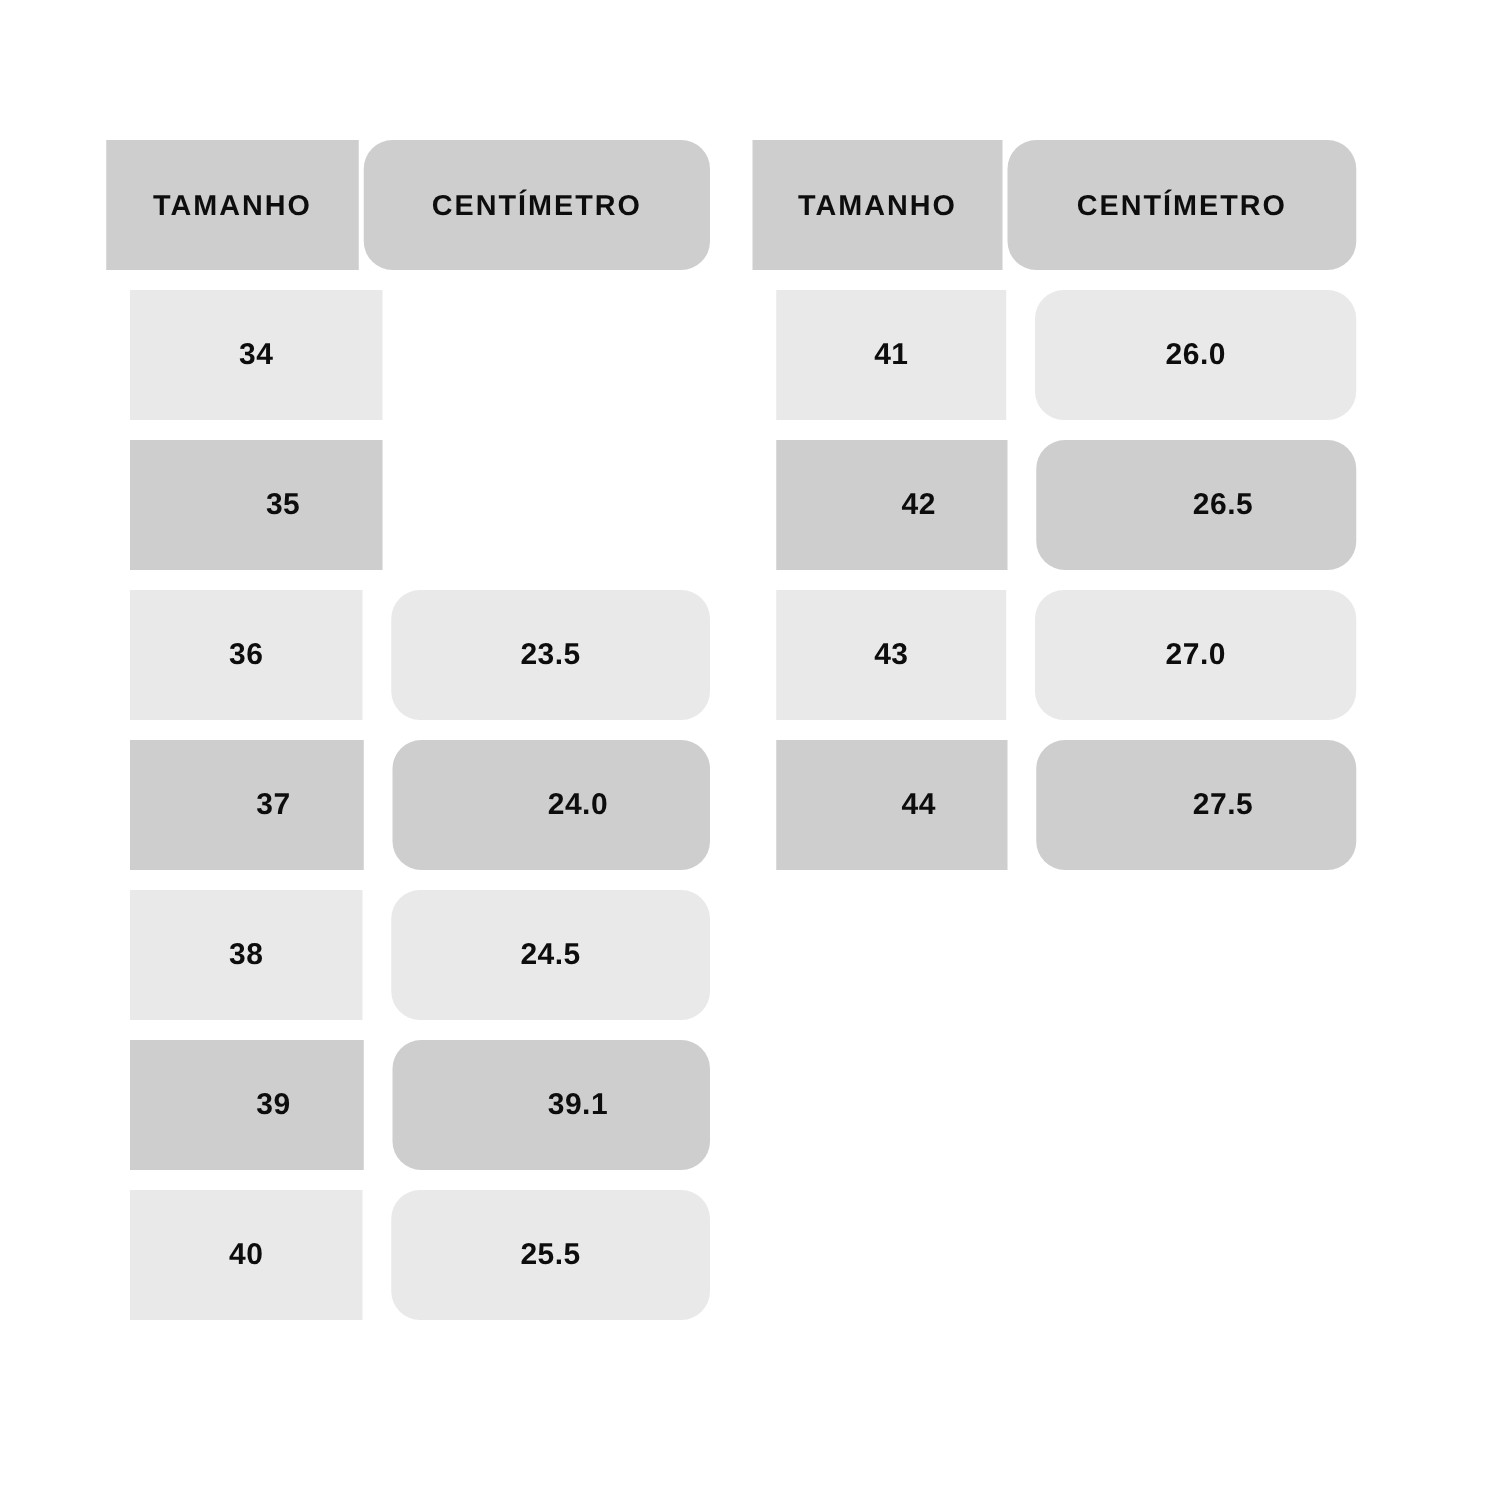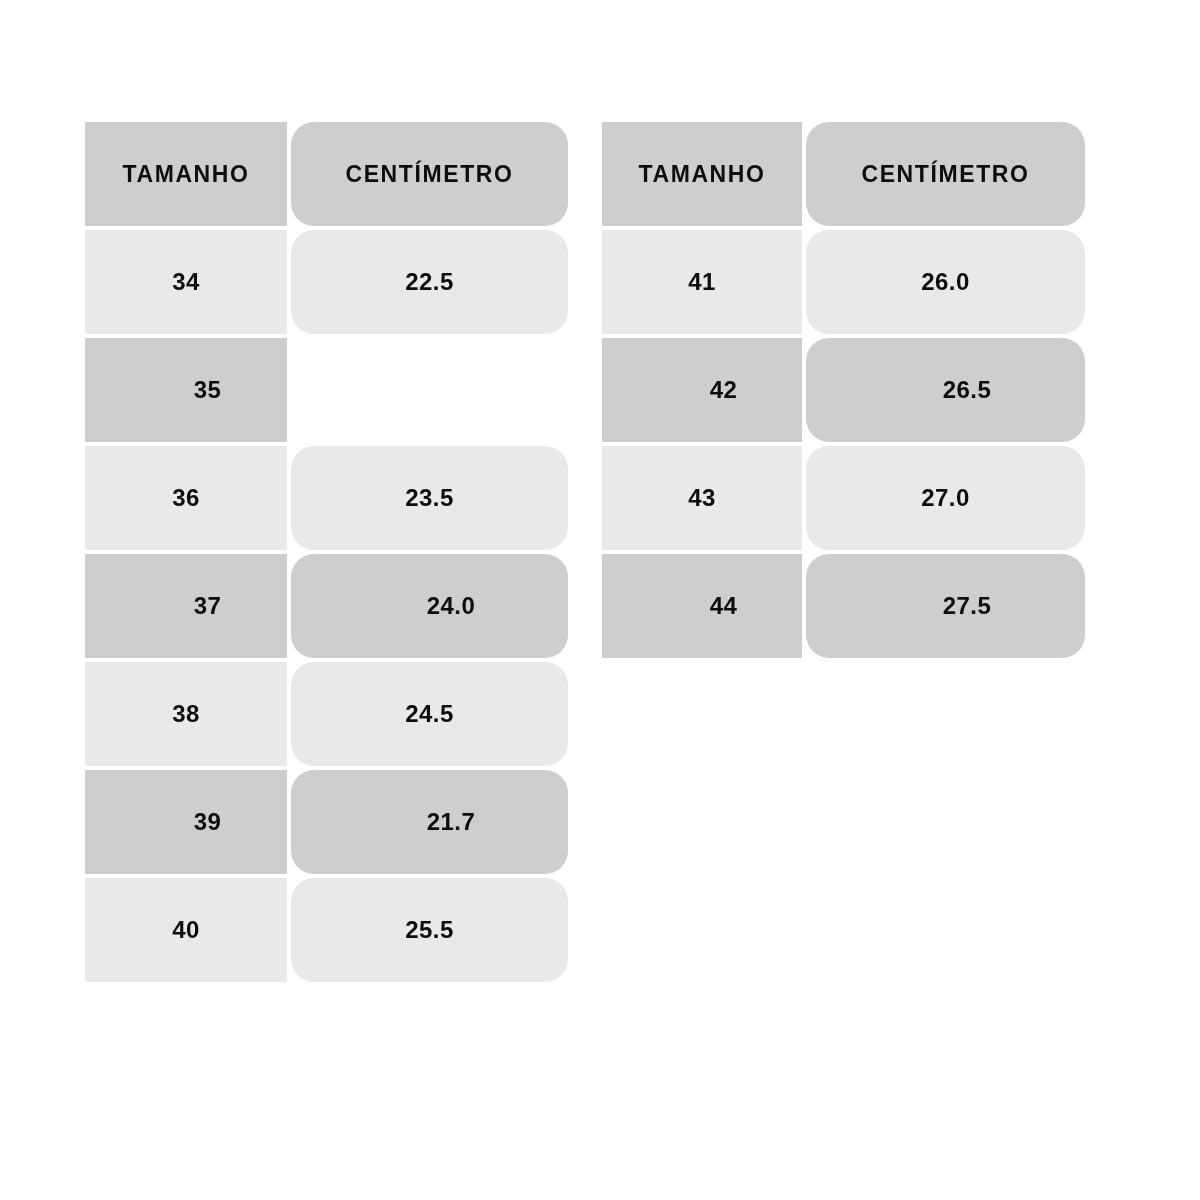--- a/index.html
+++ b/index.html
@@ -18,25 +18,25 @@
 
   #size-chart {
     position: relative;
     width: 1200px;
     height: 1200px;
     box-sizing: border-box;
   }
 
   .size-table {
     position: absolute;
-    top: 122px;
+    top: 112px;
     width: 483px;
     display: flex;
     flex-direction: column;
-    gap: 4px;
+    gap: 16px;
   }
 
   #table-left  { left: 85px; }
   #table-right { left: 602px; }
 
   .table-row {
     display: flex;
     gap: 4px;
     height: 104px;
   }
@@ -67,37 +67,37 @@
   }
 
   .data-row.shade-light .cell { background: #e9e9e9; }
   .data-row.shade-dark  .cell { background: #cecece; padding-left: 43px; }
 
   .data-row .cell {
     font-size: 24px;
     font-weight: bold;
     letter-spacing: 0.4px;
     color: #0d0d0d;
+    margin-left: 19px;
   }
 </style>
 </head>
 <body>
 
 <div id="size-chart">
 
   <div class="size-table" id="table-left">
 
     <div class="table-row header-row">
       <div class="cell col-size">TAMANHO</div>
       <div class="cell col-cm">CENTÍMETRO</div>
     </div>
 
     <div class="table-row data-row shade-light">
       <div class="cell col-size">34</div>
-      <div class="cell col-cm">22.5</div>
     </div>
 
     <div class="table-row data-row shade-dark">
       <div class="cell col-size">35</div>
     </div>
 
     <div class="table-row data-row shade-light">
       <div class="cell col-size">36</div>
       <div class="cell col-cm">23.5</div>
     </div>
@@ -107,21 +107,21 @@
       <div class="cell col-cm">24.0</div>
     </div>
 
     <div class="table-row data-row shade-light">
       <div class="cell col-size">38</div>
       <div class="cell col-cm">24.5</div>
     </div>
 
     <div class="table-row data-row shade-dark">
       <div class="cell col-size">39</div>
-      <div class="cell col-cm">21.7</div>
+      <div class="cell col-cm">39.1</div>
     </div>
 
     <div class="table-row data-row shade-light">
       <div class="cell col-size">40</div>
       <div class="cell col-cm">25.5</div>
     </div>
 
   </div>
 
   <div class="size-table" id="table-right">

